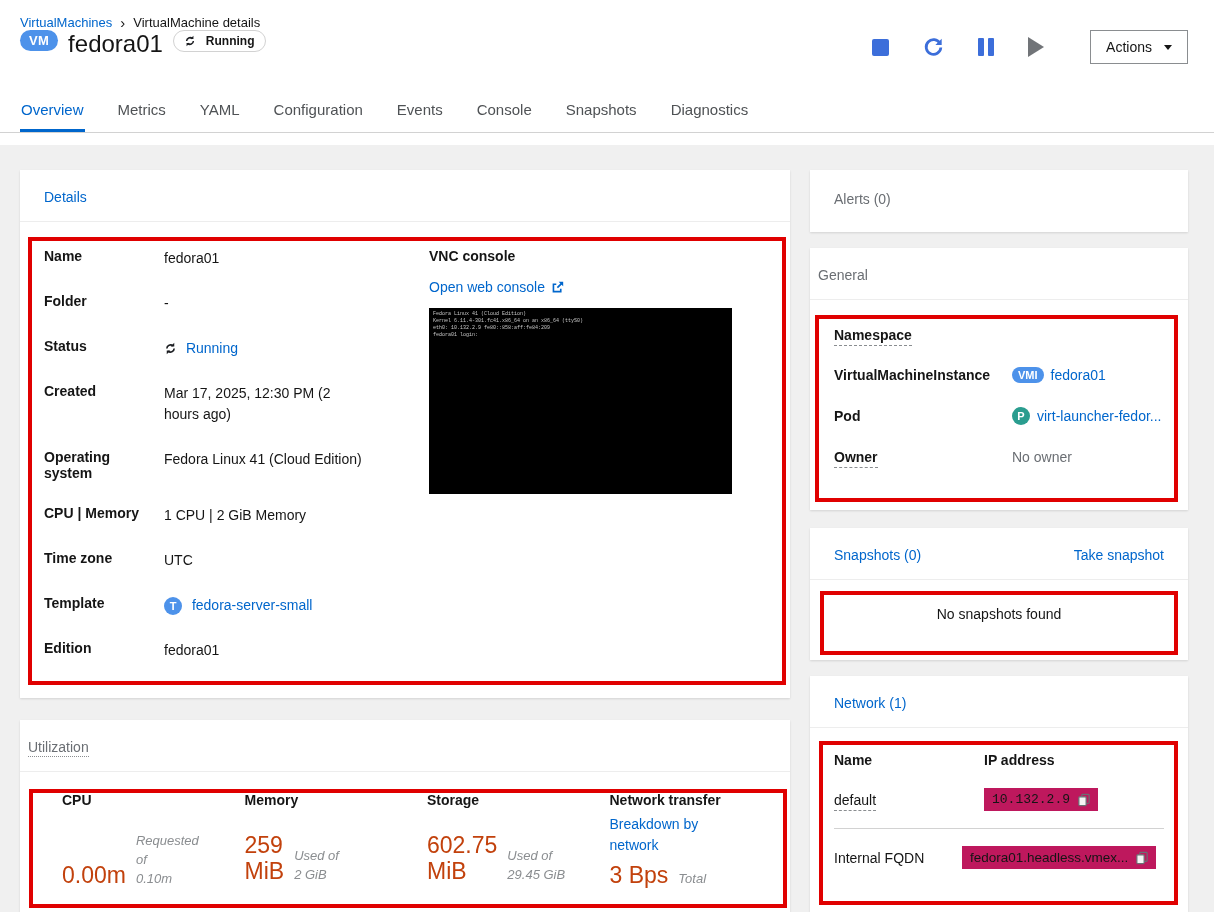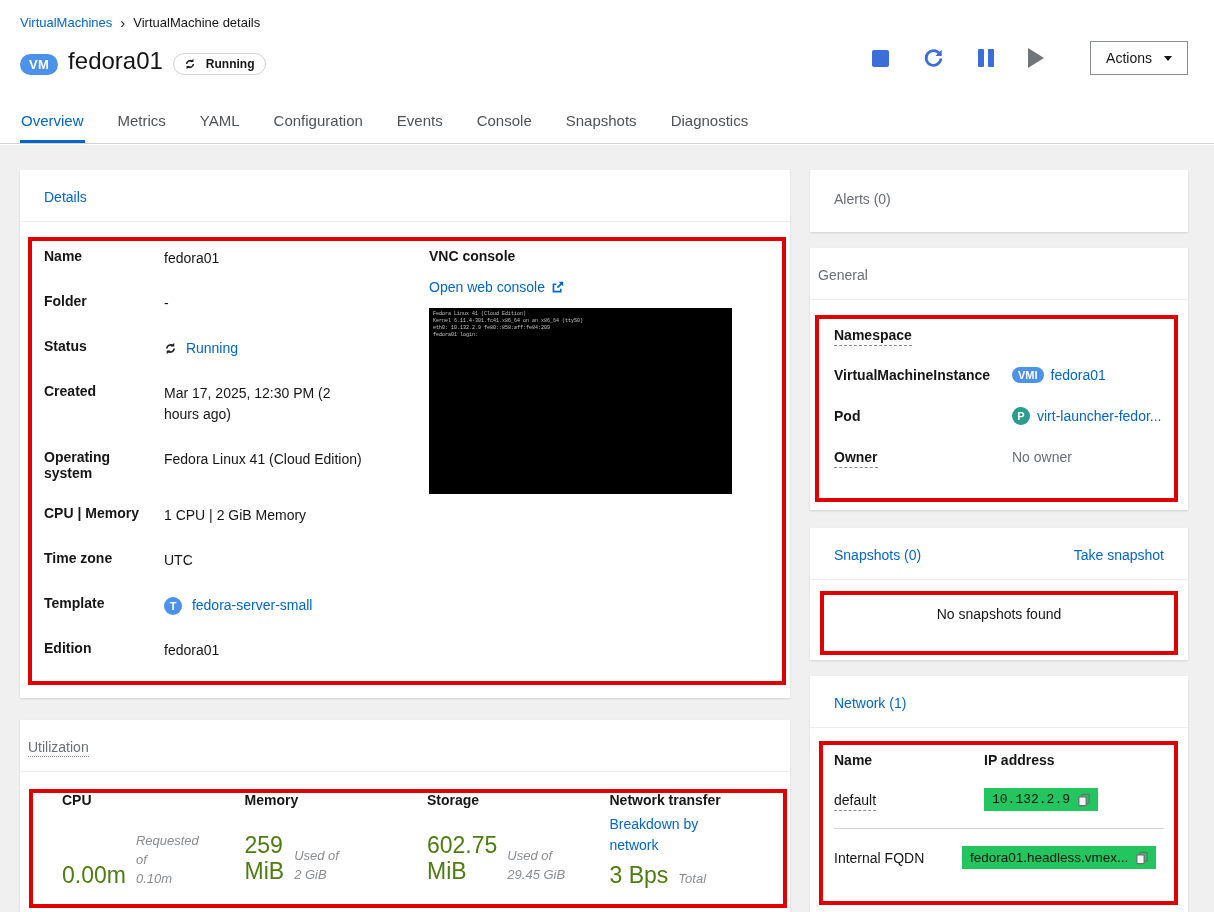--- a/index.html
+++ b/index.html
@@ -8,21 +8,21 @@
     position:relative; overflow:hidden; background:#fff;
     font-family:"Liberation Sans", sans-serif; color:#151515; font-size:14px;
   }
   .link { color:#0066cc; cursor:pointer; }
 
   
   .page-header { padding:15px 26px 0 20px; background:#fff; }
   .breadcrumb { display:flex; align-items:center; gap:8px; font-size:13px; }
   .breadcrumb .sep { color:#151515; font-size:15px; line-height:1; }
   .breadcrumb .current { color:#151515; }
-  .title-row { display:flex; align-items:flex-end; margin-top:11px; }
+  .title-row { display:flex; align-items:flex-start; }
   .resource-badge {
     background:#4d92ea; color:#fff; font-size:13px; font-weight:bold;
     padding:3px 9px; border-radius:12px; letter-spacing:.3px;
   }
   .vm-title { font-size:24px; font-weight:500; margin-left:10px; }
   .status-pill {
     margin-left:10px; border:1px solid #d2d2d2; border-radius:12px; background:#fff;
     padding:3px 10px; font-size:12px; font-weight:bold; display:flex; align-items:center; gap:5px;
   }
   .header-actions { margin-left:auto; display:flex; align-items:center; gap:34px; }
@@ -70,21 +70,21 @@
   .vnc-link { display:inline-flex; align-items:center; gap:6px; font-size:14px; }
   .console-screen { width:303px; height:186px; background:#000; margin-top:13px; padding:3px 4px; overflow:hidden; }
   .console-screen div { color:#c8c8c8; font-family:"Liberation Mono","DejaVu Sans Mono",monospace; font-size:5px; line-height:7px; white-space:nowrap; }
 
   
   .util-card { height:240px; }
   .util-body { padding:20px 20px 0; display:flex; }
   .metric { flex:1; padding-left:22px; }
   .metric-label { font-weight:bold; font-size:14px; }
   .metric-flex { display:flex; align-items:flex-end; gap:10px; margin-top:24px; }
-  .metric-big { font-size:23px; line-height:1.15; color:#4d7c0f; }
+  .metric-big { font-size:23px; line-height:1.15; color:#c2410c; }
   .metric-cap { font-size:13px; color:#8a8d90; line-height:1.45;font-style:italic; }
   .bd-link { display:block; font-size:14px; line-height:1.5; margin-top:6px; }
 
   
   .alerts-card { height:62px; margin-bottom:16px; padding:21px 24px; font-size:14px; color:#6a6e73; }
   .general-card { height:262px; margin-bottom:18px; }
   .general-body { padding:27px 24px 0; }
   .grow { display:flex; align-items:center; margin-bottom:24px; }
   .glabel { width:178px; flex:none; font-weight:bold; }
   .glabel span { font-weight:bold; }
@@ -98,21 +98,21 @@
   .snap-head { display:flex; justify-content:space-between; padding:19px 24px 16px; border-bottom:1px solid #ededed; }
   .snap-empty { text-align:center; padding-top:26px; font-size:14px; }
 
   .net-card { flex:1; }
   .net-body { padding:24px 24px 0; }
   .net-table-head, .net-row { display:flex; align-items:center; }
   .net-col1 { width:150px; flex:none; }
   .net-table-head { font-weight:bold; margin-bottom:20px; }
   .net-table-head div { font-weight:bold; }
   .code-chip {
-    background:#22c55e; padding:4px 8px; display:inline-flex; align-items:center; gap:8px;
+    background:#be185d; padding:4px 8px; display:inline-flex; align-items:center; gap:8px;
     font-family:"Liberation Mono","DejaVu Sans Mono",monospace; font-size:13px; color:#151515;
   }
   .code-chip.sans { font-family:"Liberation Sans",sans-serif; font-size:13.5px; }
   .copy-ic { color:#6a6e73; cursor:pointer; display:inline-flex; }
   .net-div { border-top:1px solid #d2d2d2; margin:17px 0 17px; }
 
   
   .annotation { position:absolute; border:4px solid #e00000; pointer-events:none; z-index:9; }
   .ann-details { top:67px; left:8px; right:4px; bottom:13px; }
   .ann-general { top:67px; left:5px; right:10px; bottom:8px; }

